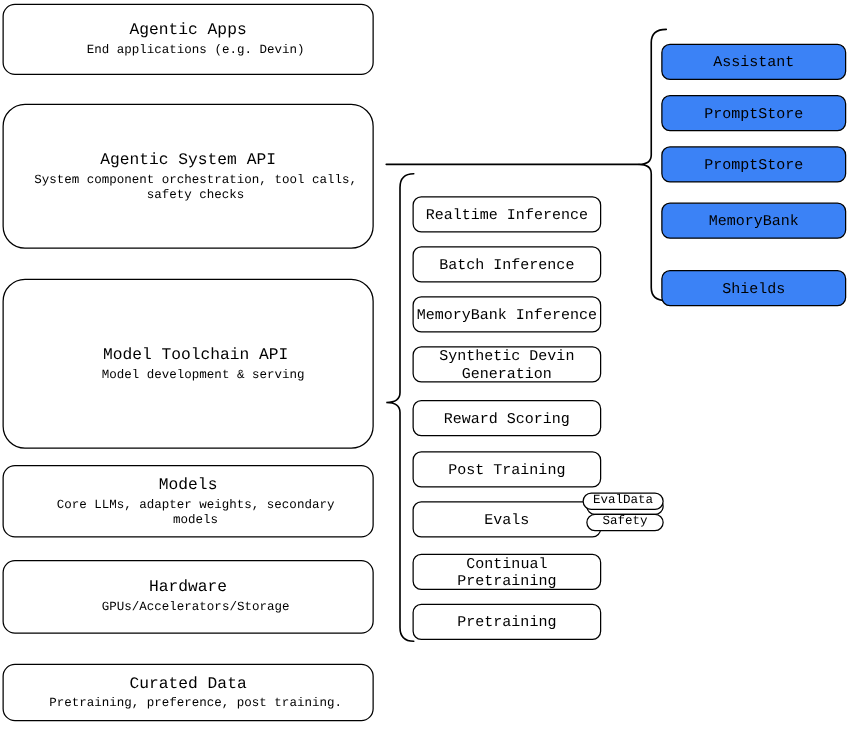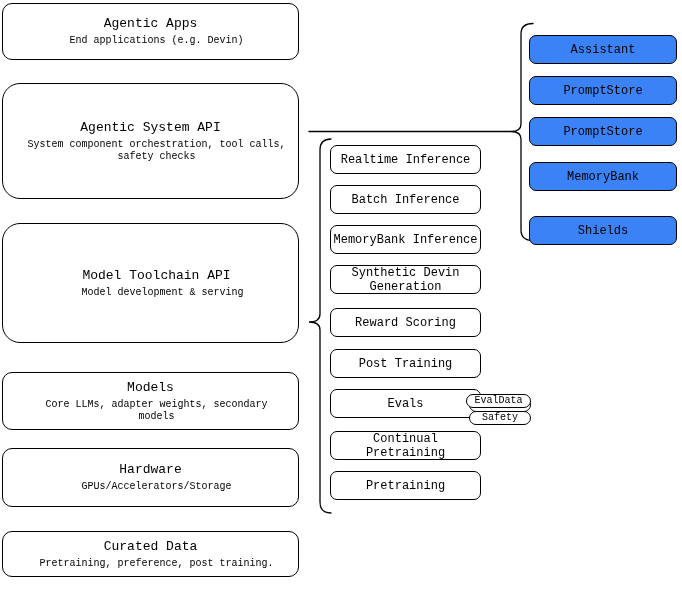--- a/index.html
+++ b/index.html
@@ -11,30 +11,30 @@
   .lbox{
     position:absolute;left:2px;width:297px;box-sizing:border-box;
     border:1.3px solid #000;border-radius:10px;background:#fff;
     display:flex;flex-direction:column;align-items:center;justify-content:center;
     text-align:center;gap:4px;padding:2px 10px;
   }
   .lbox .t{font-size:13px;line-height:15px;}
   .lbox .s{font-size:10px;line-height:12px;margin-left:12px;}
   #layer-agentic-apps   {top:3px;  height:57px;}
   #layer-agentic-system {top:83px; height:116px;border-radius:18px;}
-  #layer-model-toolchain{top:223px;height:120px;border-radius:18px;padding-left:22px;}
+  #layer-model-toolchain{top:223px;height:136px;border-radius:18px;padding-left:22px;}
   #layer-models         {top:372px;height:58px;}
   #layer-hardware       {top:448px;height:59px;}
   #layer-curated-data   {top:531px;height:46px;}
 
   .mbox{
     position:absolute;left:330px;width:151px;height:29px;box-sizing:border-box;
     border:1.3px solid #000;border-radius:7px;background:#fff;
     display:flex;align-items:center;justify-content:center;
-    font-size:12px;text-align:center;
+    font-size:12px;text-align:center;margin-top:12px;
   }
   .m0{top:145px}.m1{top:185px}.m2{top:225px}.m3{top:265px}.m4{top:308px}
   .m5{top:349px}.m6{top:389px}.m7{top:431px}.m8{top:471px}
 
   .rbox{
     position:absolute;left:529px;width:148px;height:29px;box-sizing:border-box;
     border:1.3px solid #000;border-radius:7px;background:#3b82f6;
     display:flex;align-items:center;justify-content:center;
     font-size:12px;text-align:center;
   }

